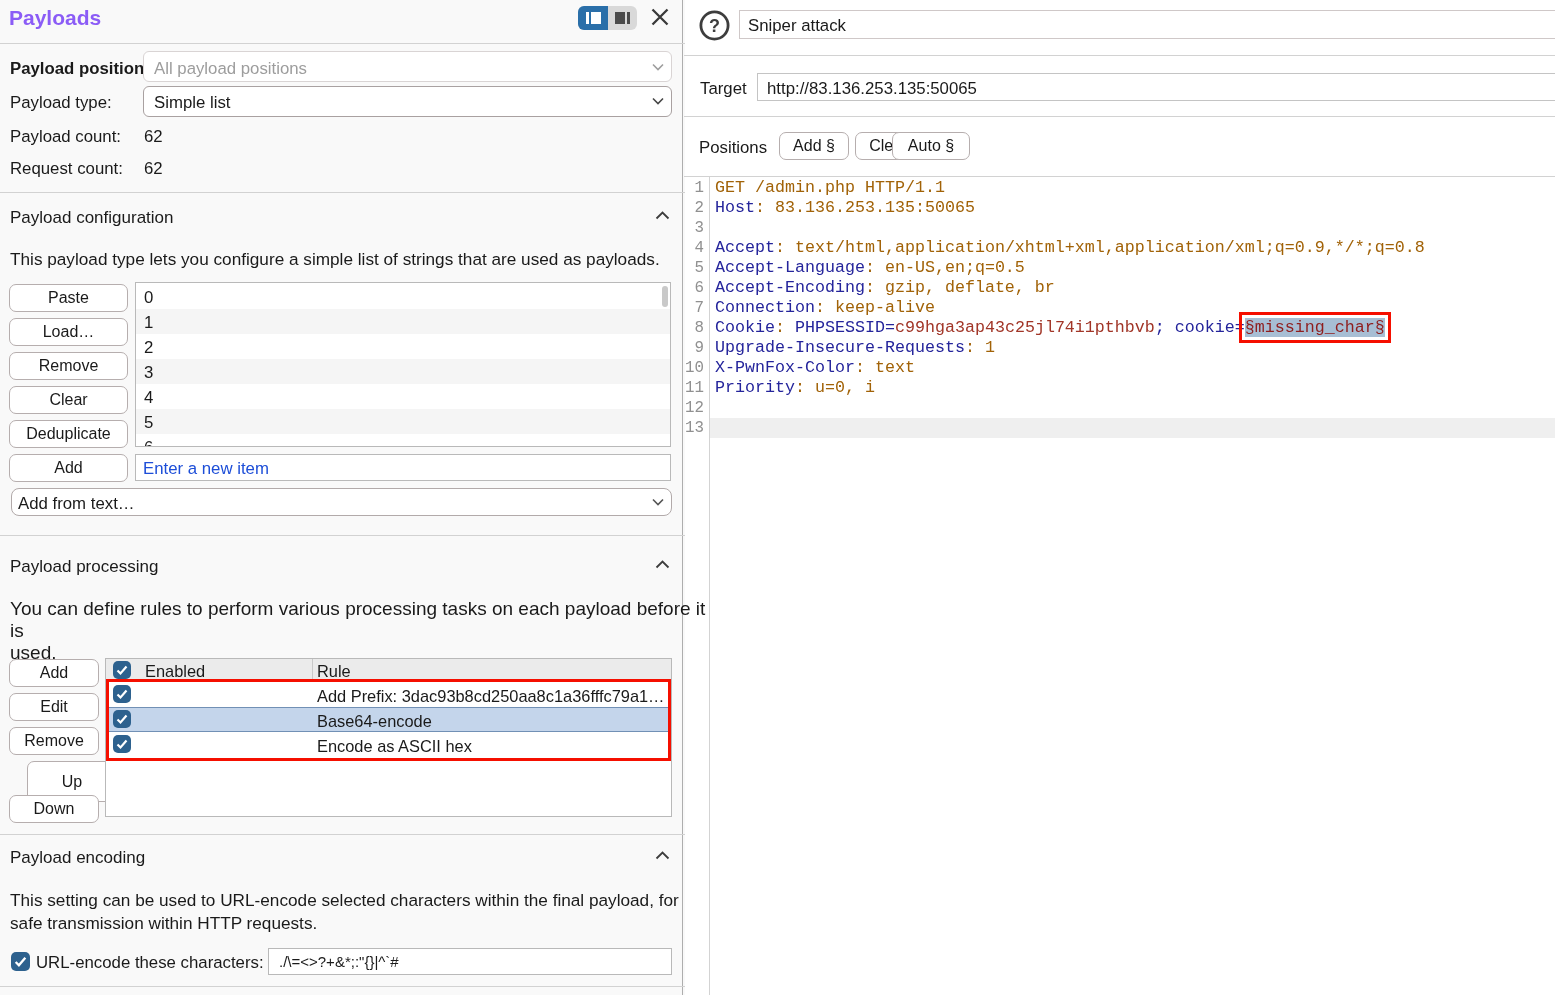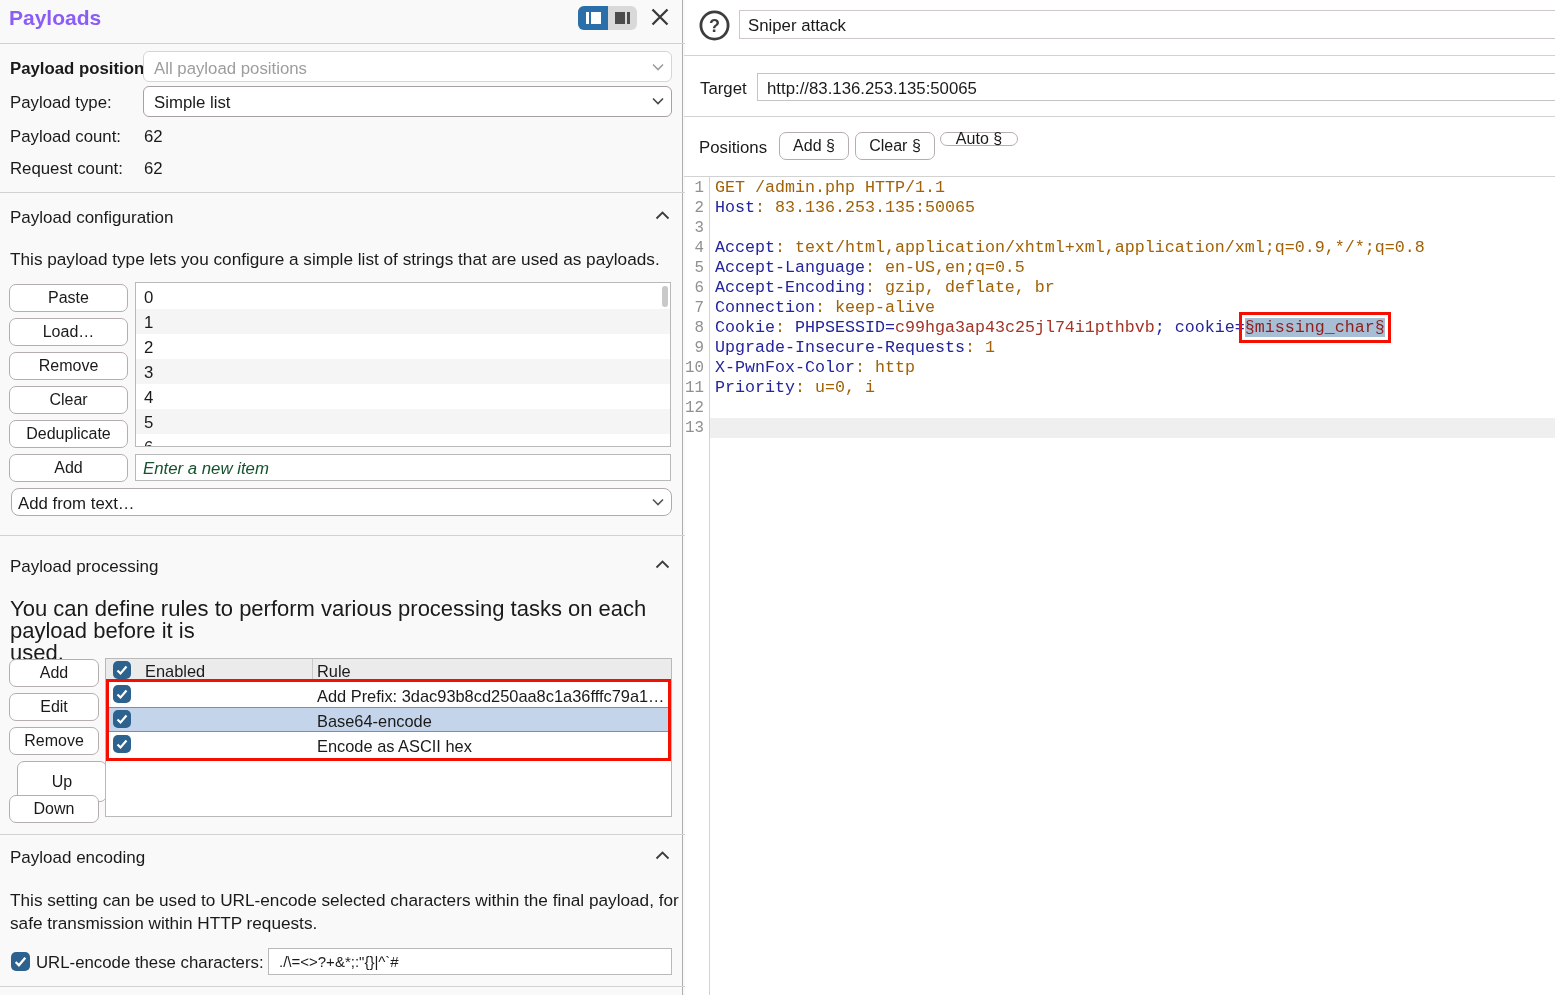--- a/index.html
+++ b/index.html
@@ -88,39 +88,39 @@
   <div class="lbl" style="left:8px; top:30px;">1</div>
   <div class="lbl" style="left:8px; top:55px;">2</div>
   <div class="lbl" style="left:8px; top:80px;">3</div>
   <div class="lbl" style="left:8px; top:105px;">4</div>
   <div class="lbl" style="left:8px; top:130px;">5</div>
   <div class="lbl" style="left:8px; top:155px;">6</div>
   <div style="position:absolute; right:2px; top:3px; width:6px; height:21px; background:#c9c9c9; border-radius:3px;"></div>
 </div>
 
 <div class="field" style="left:135px; top:454px; width:536px; height:27px;"></div>
-<div class="lbl" style="left:143px; top:459px; font-style:italic; color:#14532d;">Enter a new item</div>
+<div class="lbl" style="left:143px; top:459px; color:#1d4ed8;">Enter a new item</div>
 
 <div class="field" style="left:11px; top:488px; width:661px; height:28px; border-radius:8px; border-color:#b2aaaa;"></div>
 <div class="lbl" style="left:18px; top:494px;">Add from text…</div>
 <svg class="chev" style="left:652px; top:498px;" width="12" height="8" viewBox="0 0 12 8">
       <path d="M1 1.5 L6 6.5 L11 1.5" stroke="#555" stroke-width="1.6" fill="none"></path>
     </svg>
 
 <div class="hline" style="left:0; top:535px; width:685px;"></div>
 <div class="sect" style="left:10px; top:557px;">Payload processing</div>
 <svg class="chev" style="left:655px; top:560px;" width="15" height="9" viewBox="0 0 15 9">
       <path d="M1.5 7.5 L7.5 1.5 L13.5 7.5" stroke="#3d3d3d" stroke-width="1.8" fill="none"></path>
     </svg>
-<div class="lbl" style="left:10px; top:598px; width:700px; white-space:normal; line-height:22px; font-size:22px;">You can define rules to perform various processing tasks on each payload before it is<br>used.</div>
+<div class="lbl" style="left:10px; top:598px; width:700px; white-space:normal; line-height:22px; font-size:19px;">You can define rules to perform various processing tasks on each payload before it is<br>used.</div>
 
 <div class="btn" style="left:9px; top:659px; width:90px; height:28px;">Add</div>
 <div class="btn" style="left:9px; top:693px; width:90px; height:28px;">Edit</div>
 <div class="btn" style="left:9px; top:727px; width:90px; height:28px;">Remove</div>
-<div class="btn" style="left:17px; top:761px; width:90px; height:41px;">Up</div>
+<div class="btn" style="left:27px; top:761px; width:90px; height:41px;">Up</div>
 <div class="btn" style="left:9px; top:795px; width:90px; height:28px;">Down</div>
 
 <div class="field" style="left:105px; top:658px; width:567px; height:159px;"></div>
 <div class="abs" style="left:106px; top:659px; width:565px; height:22px; background:#ebebeb; border-bottom:1px solid #c9c9c9;"></div>
 <div class="abs" style="left:312px; top:659px; width:1px; height:22px; background:#c9c9c9;"></div>
 <div class="cbx" style="left:113px; top:661px; width:18px; height:18px;">
       <svg width="14" height="14" viewBox="0 0 14 14">
         <path d="M2.5 7.5 L5.5 10.5 L11.5 3.5" stroke="#fff" stroke-width="2.2" fill="none"></path>
       </svg>
     </div>
@@ -174,21 +174,21 @@
 <div class="hline" style="left:684px; top:55px; width:871px;"></div>
 
 <div class="lbl" style="left:700px; top:79px;">Target</div>
 <div class="field" style="left:757px; top:73px; width:799px; height:28px; border-color:#c4c4c4;"></div>
 <div class="lbl" style="left:767px; top:79px;">http://83.136.253.135:50065</div>
 <div class="hline" style="left:684px; top:116px; width:871px;"></div>
 
 <div class="lbl" style="left:699px; top:138px;">Positions</div>
 <div class="btn" style="left:779px; top:132px; width:70px; height:28px;">Add §</div>
 <div class="btn" style="left:855px; top:132px; width:80px; height:28px;">Clear §</div>
-<div class="btn" style="left:940px; top:132px; width:78px; height:14px;">Auto §</div>
+<div class="btn" style="left:892px; top:132px; width:78px; height:28px;">Auto §</div>
 
 <div class="hline" style="left:684px; top:176px; width:871px;"></div>
 <div class="abs" style="left:709px; top:177px; width:1px; height:818px; background:#d3d3d3;"></div>
 
 <div class="abs" style="left:710px; top:418px; width:845px; height:20px; background:#efefef;"></div>
 
 <div class="mono" style="font-size:15.8px;">
 <div class="lnum" style="left:666px; top:178px;">1</div>
 <div class="lnum" style="left:666px; top:198px;">2</div>
 <div class="lnum" style="left:666px; top:218px;">3</div>
@@ -206,18 +206,18 @@
 
 <div class="mono">
 <div class="cline hv" style="top:178px;">GET /admin.php HTTP/1.1</div>
 <div class="cline" style="top:198px;"><span class="hn">Host</span><span class="hv">: 83.136.253.135:50065</span></div>
 <div class="cline" style="top:238px;"><span class="hn">Accept</span><span class="hv">: text/html,application/xhtml+xml,application/xml;q=0.9,*/*;q=0.8</span></div>
 <div class="cline" style="top:258px;"><span class="hn">Accept-Language</span><span class="hv">: en-US,en;q=0.5</span></div>
 <div class="cline" style="top:278px;"><span class="hn">Accept-Encoding</span><span class="hv">: gzip, deflate, br</span></div>
 <div class="cline" style="top:298px;"><span class="hn">Connection</span><span class="hv">: keep-alive</span></div>
 <div class="cline" style="top:318px;"><span class="hn">Cookie</span><span class="hv">: </span><span class="hn">PHPSESSID=</span><span class="rv">c99hga3ap43c25jl74i1pthbvb</span><span class="hn">; cookie=</span><span style="color:#8f1d1d; background:#a7bed4;">§missing_char§</span></div>
 <div class="cline" style="top:338px;"><span class="hn">Upgrade-Insecure-Requests</span><span class="hv">: 1</span></div>
-<div class="cline" style="top:358px;"><span class="hn">X-PwnFox-Color</span><span class="hv">: http</span></div>
+<div class="cline" style="top:358px;"><span class="hn">X-PwnFox-Color</span><span class="hv">: text</span></div>
 <div class="cline" style="top:378px;"><span class="hn">Priority</span><span class="hv">: u=0, i</span></div>
 </div>
 
 <div class="abs" style="left:1239px; top:312px; width:152px; height:31px; border:3px solid #f50f00;"></div>
 </div>
 
 </body></html>

